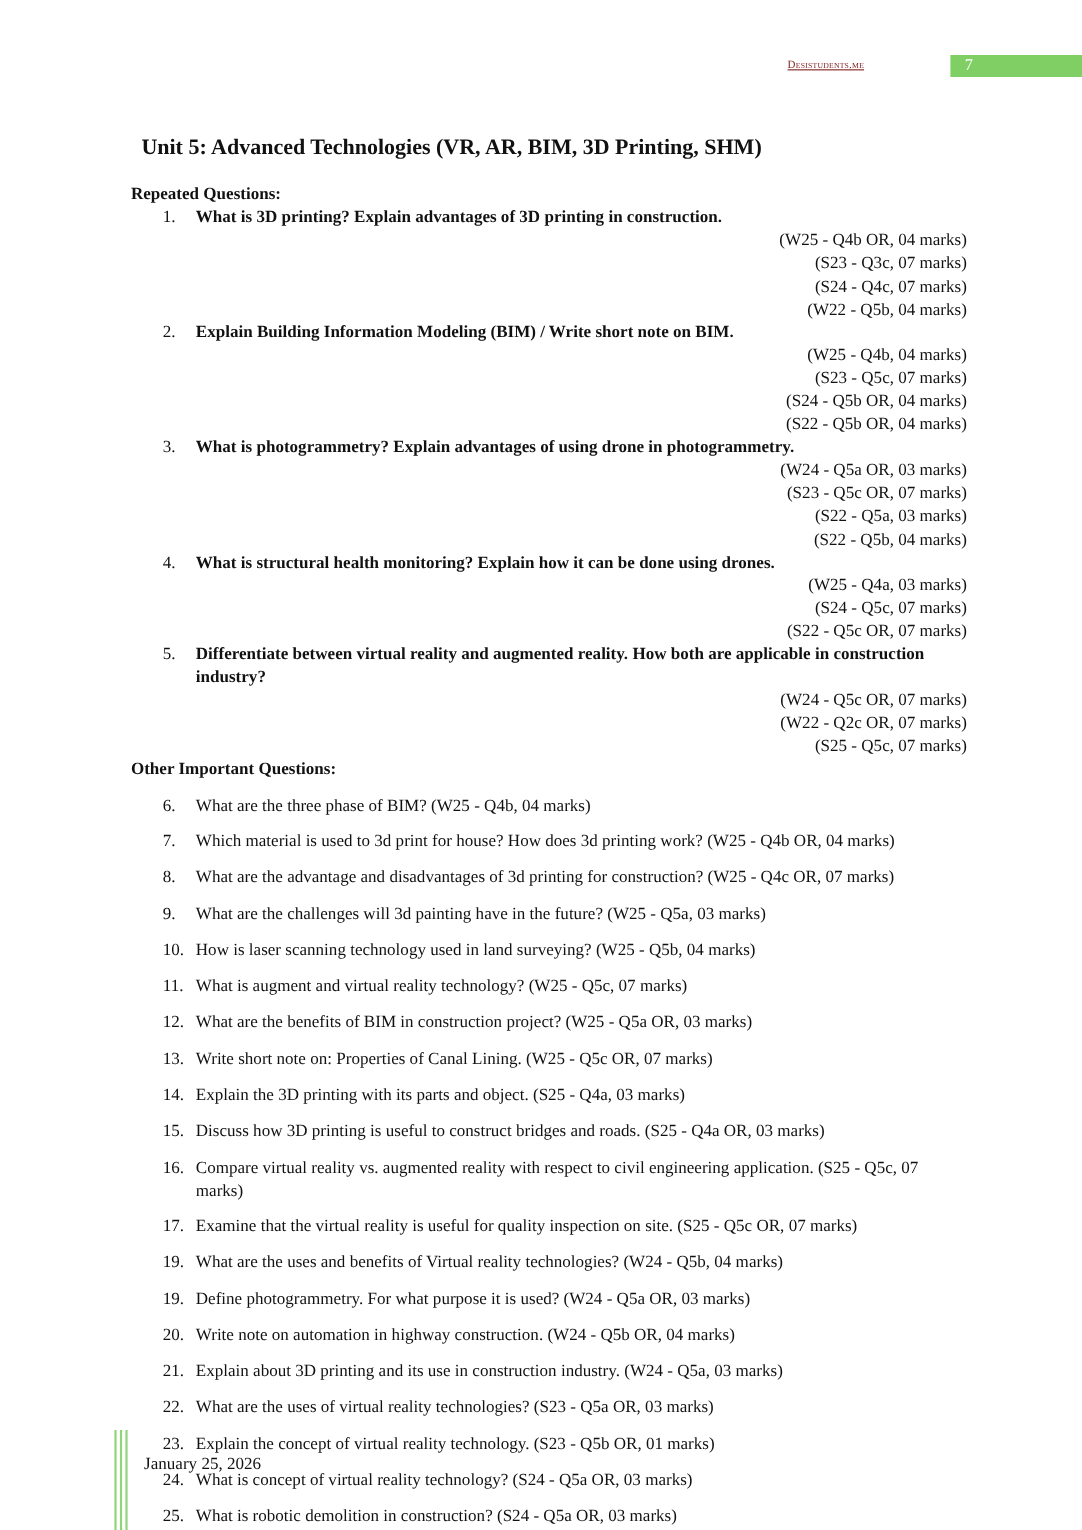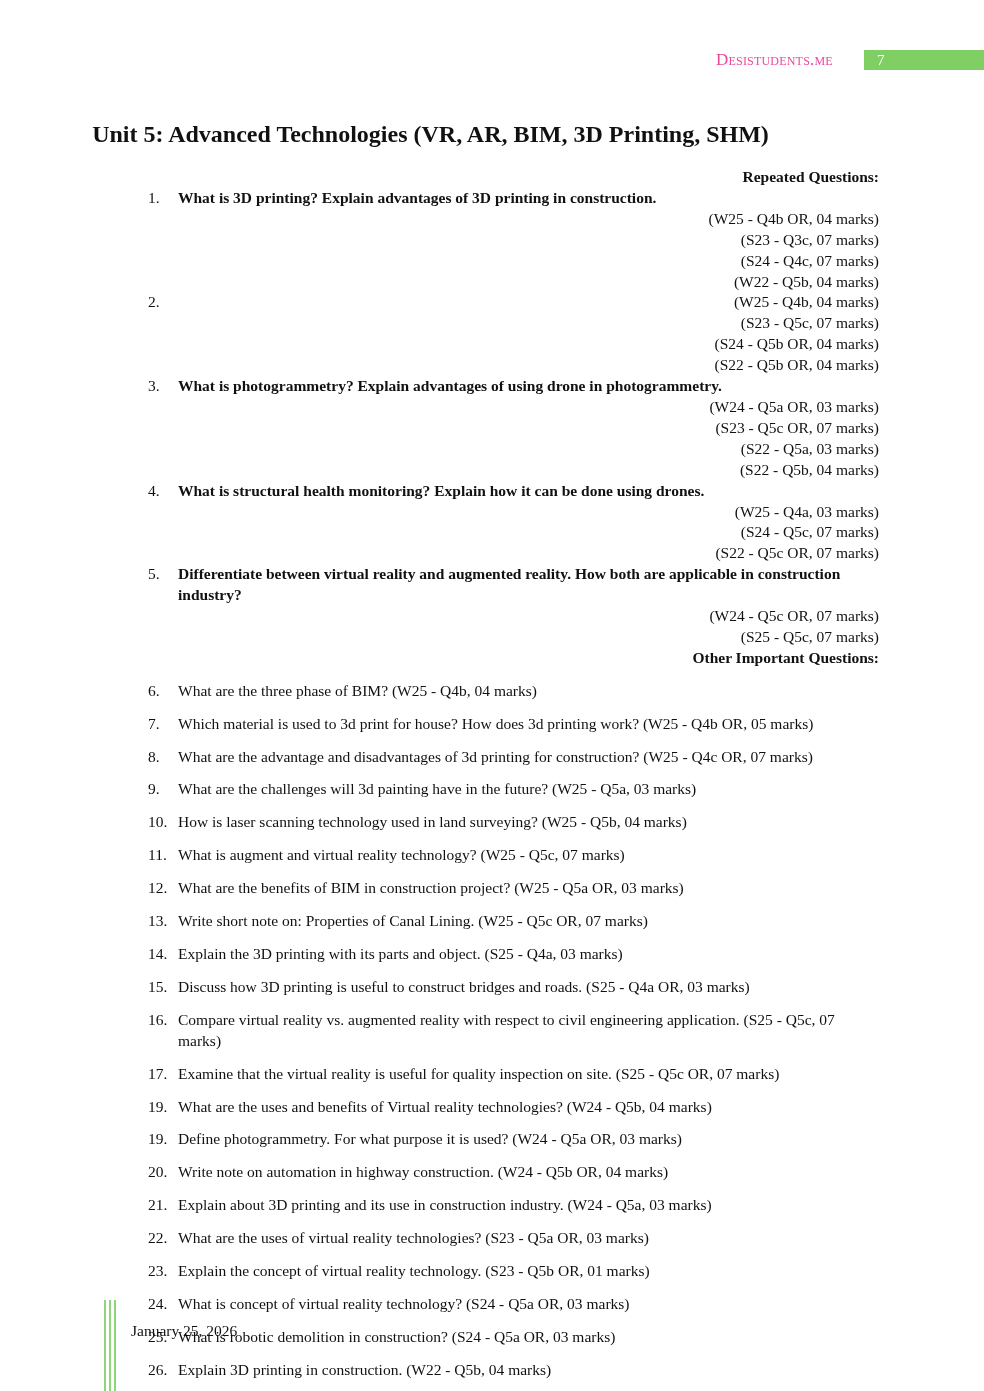--- a/index.html
+++ b/index.html
@@ -12,25 +12,26 @@
       height: 1391px;
       position: relative;
       overflow: hidden;
       font-family: "Liberation Serif", serif;
       color: #111111;
     }
     .header-site {
       position: absolute;
       top: 51px;
       left: 716px;
-      font-size: 17px;
-      color: #ec4899;
+      font-size: 10px;
+      color: #7f1d1d;
       letter-spacing: 0.2px;
       font-variant: small-caps;
       line-height: 18px;
+      text-decoration: underline;
     }
     .header-badge {
       position: absolute;
       top: 50px;
       left: 864px;
       width: 120px;
       height: 20px;
       background: #7fcf65;
       color: #ffffff;
       font-size: 15px;
@@ -38,36 +39,34 @@
       padding-left: 13px;
       box-sizing: border-box;
     }
     .title {
       position: absolute;
       top: 120px;
       left: 0;
       width: 821px;
       text-align: center;
       font-weight: bold;
-      font-size: 24px;
+      font-size: 20px;
       line-height: 28px;
-      margin-left: 20px;
     }
     .content {
       position: absolute;
       top: 167px;
       left: 119px;
       width: 760px;
       font-size: 15.5px;
       line-height: 20.9px;
     }
     .section-heading {
       font-weight: bold;
       margin: 0;
-      text-align: right;
     }
     ol {
       margin: 0;
       padding: 0;
       list-style: none;
     }
     .q {
       position: relative;
       padding-left: 59px;
     }
@@ -129,20 +128,21 @@
     <li class="q">
       <span class="num">1.</span>
       <span class="q-title">What is 3D printing? Explain advantages of 3D printing in construction.</span>
       <span class="ref">(W25 - Q4b OR, 04 marks)</span>
       <span class="ref">(S23 - Q3c, 07 marks)</span>
       <span class="ref">(S24 - Q4c, 07 marks)</span>
       <span class="ref">(W22 - Q5b, 04 marks)</span>
     </li>
     <li class="q">
       <span class="num">2.</span>
+      <span class="q-title">Explain Building Information Modeling (BIM) / Write short note on BIM.</span>
       <span class="ref">(W25 - Q4b, 04 marks)</span>
       <span class="ref">(S23 - Q5c, 07 marks)</span>
       <span class="ref">(S24 - Q5b OR, 04 marks)</span>
       <span class="ref">(S22 - Q5b OR, 04 marks)</span>
     </li>
     <li class="q">
       <span class="num">3.</span>
       <span class="q-title">What is photogrammetry? Explain advantages of using drone in photogrammetry.</span>
       <span class="ref">(W24 - Q5a OR, 03 marks)</span>
       <span class="ref">(S23 - Q5c OR, 07 marks)</span>
@@ -153,33 +153,34 @@
       <span class="num">4.</span>
       <span class="q-title">What is structural health monitoring? Explain how it can be done using drones.</span>
       <span class="ref">(W25 - Q4a, 03 marks)</span>
       <span class="ref">(S24 - Q5c, 07 marks)</span>
       <span class="ref">(S22 - Q5c OR, 07 marks)</span>
     </li>
     <li class="q">
       <span class="num">5.</span>
       <span class="q-title">Differentiate between virtual reality and augmented reality. How both are applicable in construction industry?</span>
       <span class="ref">(W24 - Q5c OR, 07 marks)</span>
+      <span class="ref">(W22 - Q2c OR, 07 marks)</span>
       <span class="ref">(S25 - Q5c, 07 marks)</span>
     </li>
   </ol>
 
   <p class="section-heading">Other Important Questions:</p>
   <ol>
     <li class="q">
         <span class="num">6.</span>
         <span class="q-text">What are the three phase of BIM? (W25 - Q4b, 04 marks)</span>
       </li>
     <li class="q">
         <span class="num">7.</span>
-        <span class="q-text">Which material is used to 3d print for house? How does 3d printing work? (W25 - Q4b OR, 05 marks)</span>
+        <span class="q-text">Which material is used to 3d print for house? How does 3d printing work? (W25 - Q4b OR, 04 marks)</span>
       </li>
     <li class="q">
         <span class="num">8.</span>
         <span class="q-text">What are the advantage and disadvantages of 3d printing for construction? (W25 - Q4c OR, 07 marks)</span>
       </li>
     <li class="q">
         <span class="num">9.</span>
         <span class="q-text">What are the challenges will 3d painting have in the future? (W25 - Q5a, 03 marks)</span>
       </li>
     <li class="q">

